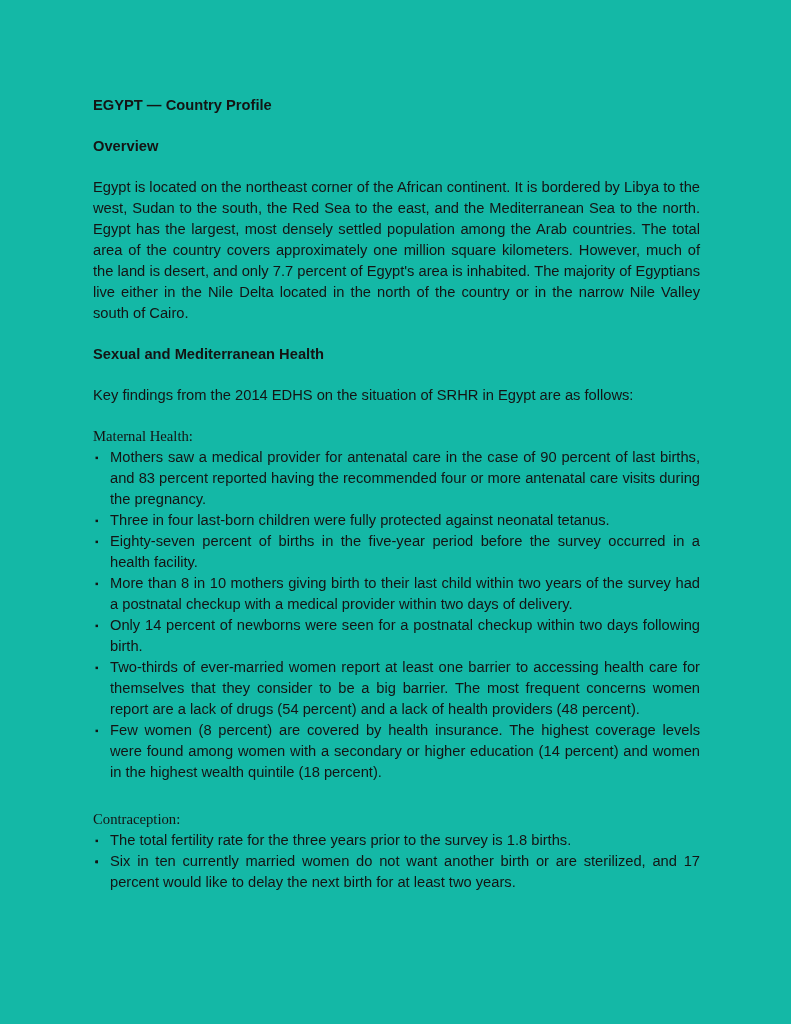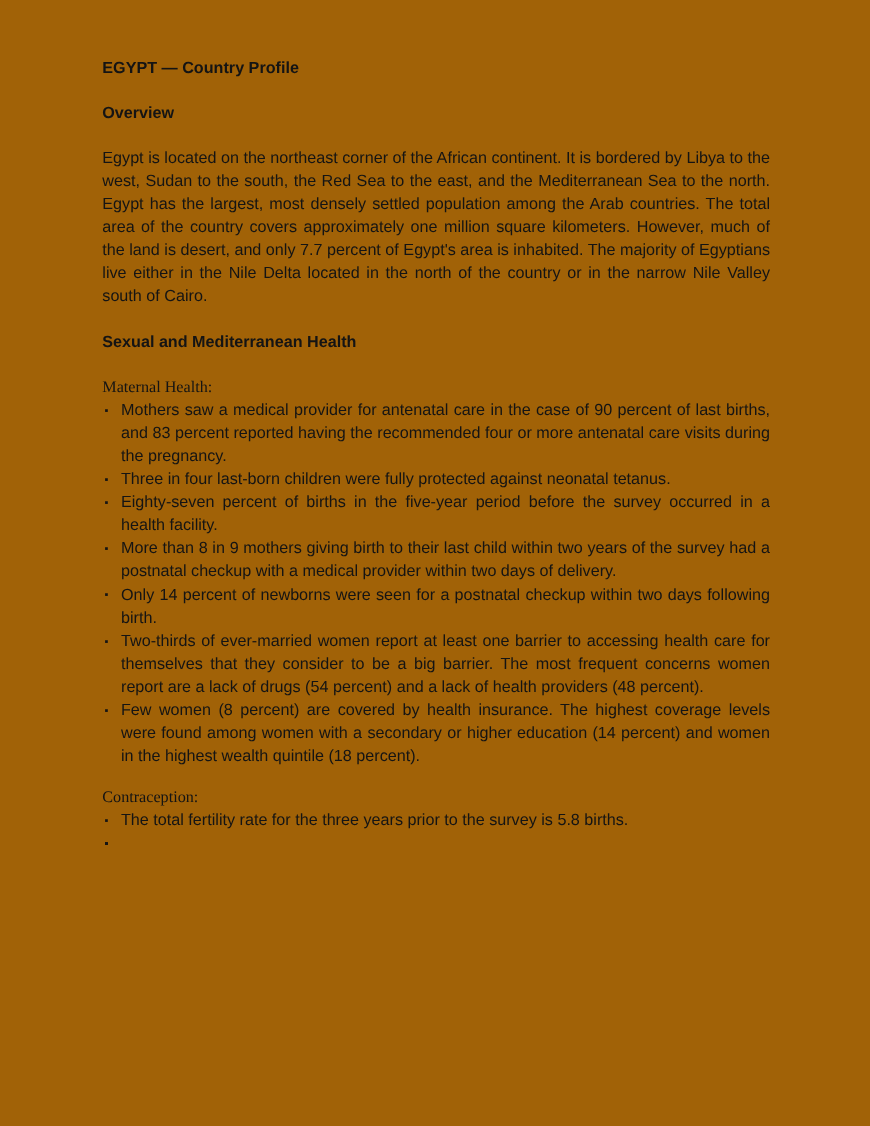--- a/index.html
+++ b/index.html
@@ -5,47 +5,47 @@
   html, body {
     margin: 0;
     padding: 0;
     background: #ffffff;
   }
   .page {
     position: relative;
     width: 791px;
     height: 1024px;
     margin: 0 auto;
-    background: #a16207;
+    background: #14b8a6;
     color: #141414;
     font-family: "Liberation Sans", "DejaVu Sans", sans-serif;
     font-size: 14.7px;
     line-height: 21px;
     box-sizing: border-box;
-    padding: 52px 91px 40px 93px;
+    padding: 95px 91px 40px 93px;
     overflow: hidden;
   }
   .doc-title {
     font-weight: bold;
     margin: 0 0 20px 0;
   }
   .section-heading {
     font-weight: bold;
     margin: 0 0 20px 0;
   }
   .para {
     margin: 0 0 20px 0;
     text-align: justify;
   }
   .list-label {
     margin: 15px 0 0 0;
     font-family: Liberation Serif, serif;
   }
   .list-label.spaced-more {
-    margin-top: 16px;
+    margin-top: 26px;
   }
   ul.bullet-list {
     list-style: none;
     margin: 0 0 0 0;
     padding: 0;
   }
   ul.bullet-list li {
     position: relative;
     padding-left: 17px;
     text-align: justify;
@@ -65,34 +65,35 @@
 
   <p class="doc-title">EGYPT — Country Profile</p>
 
   <p class="section-heading">Overview</p>
 
   <p class="para">Egypt is located on the northeast corner of the African continent. It is bordered by Libya to the west, Sudan to the south, the Red Sea to the east, and the Mediterranean Sea to the north. Egypt has the largest, most densely settled population among the Arab countries. The total area of the country covers approximately one million square kilometers. However, much of the land is desert, and only 7.7 percent of Egypt's area is inhabited. The majority of Egyptians live either in the Nile Delta located in the north of the country or in the narrow Nile Valley south of Cairo.</p>
 
 
   <p class="section-heading">Sexual and Mediterranean Health</p>
 
+  <p class="para">Key findings from the 2014 EDHS on the situation of SRHR in Egypt are as follows:</p>
 
   <p class="list-label">Maternal Health:</p>
   <ul class="bullet-list">
     <li><span class="bullet">▪</span><span>Mothers saw a medical provider for antenatal care in the case of 90 percent of last births, and 83 percent reported having the recommended four or more antenatal care visits during the pregnancy.</span></li>
     <li><span class="bullet">▪</span><span>Three in four last-born children were fully protected against neonatal tetanus.</span></li>
     <li><span class="bullet">▪</span><span>Eighty-seven percent of births in the five-year period before the survey occurred in a health facility.</span></li>
-    <li><span class="bullet">▪</span><span>More than 8 in 9 mothers giving birth to their last child within two years of the survey had a postnatal checkup with a medical provider within two days of delivery.</span></li>
+    <li><span class="bullet">▪</span><span>More than 8 in 10 mothers giving birth to their last child within two years of the survey had a postnatal checkup with a medical provider within two days of delivery.</span></li>
     <li><span class="bullet">▪</span><span>Only 14 percent of newborns were seen for a postnatal checkup within two days following birth.</span></li>
     <li><span class="bullet">▪</span><span>Two-thirds of ever-married women report at least one barrier to accessing health care for themselves that they consider to be a big barrier. The most frequent concerns women report are a lack of drugs (54 percent) and a lack of health providers (48 percent).</span></li>
     <li><span class="bullet">▪</span><span>Few women (8 percent) are covered by health insurance. The highest coverage levels were found among women with a secondary or higher education (14 percent) and women in the highest wealth quintile (18 percent).</span></li>
   </ul>
 
   <p class="list-label spaced-more">Contraception:</p>
   <ul class="bullet-list">
-    <li><span class="bullet">▪</span><span>The total fertility rate for the three years prior to the survey is 5.8 births.</span></li>
+    <li><span class="bullet">▪</span><span>The total fertility rate for the three years prior to the survey is 1.8 births.</span></li>
     <li><span class="bullet">▪</span></li>
     <li><span class="bullet">▪</span></li>
-    <li><span class="bullet">▪</span></li>
+    <li><span class="bullet">▪</span><span>Six in ten currently married women do not want another birth or are sterilized, and 17 percent would like to delay the next birth for at least two years.</span></li>
 
   </ul>
 
 </div>
 
 </body></html>

